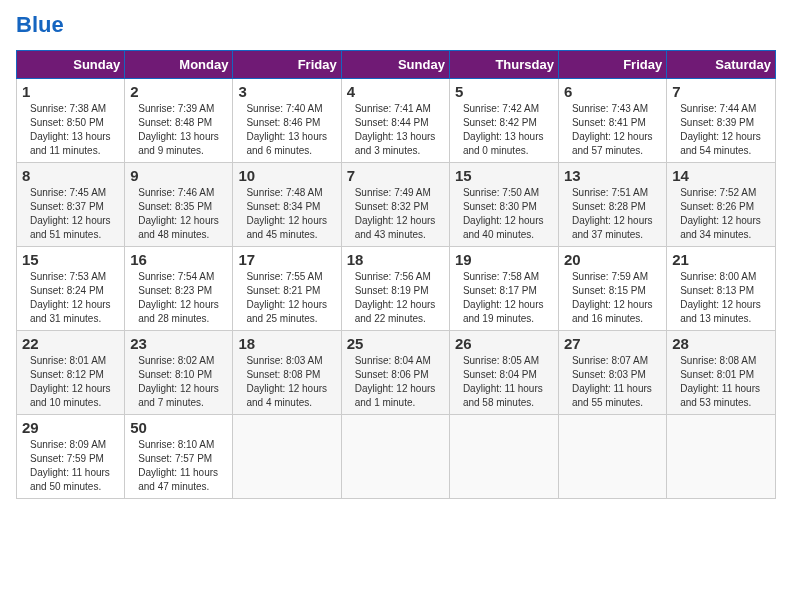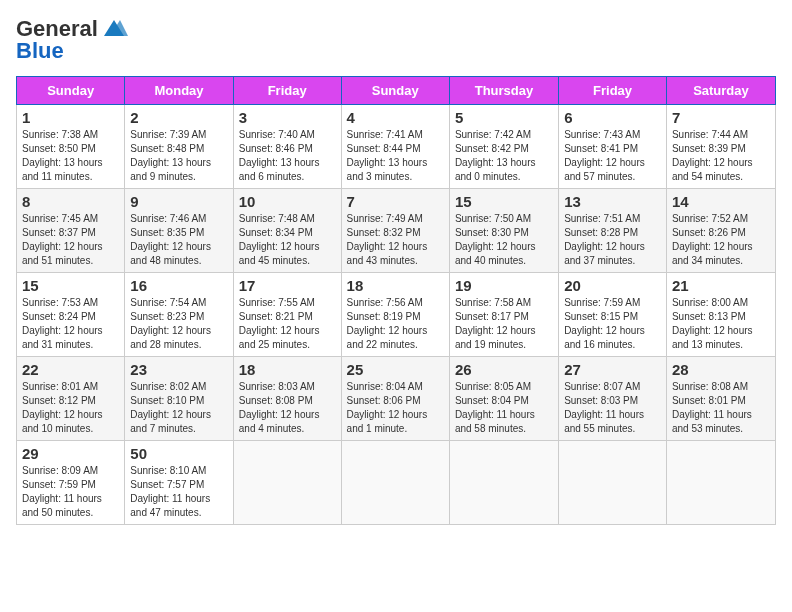--- a/index.html
+++ b/index.html
@@ -38,24 +38,24 @@
       font-size: 16px;
       font-weight: normal;
       color: #555;
     }
     table {
       width: 100%;
       border-collapse: collapse;
       font-size: 11px;
     }
     thead tr th {
-      background: #d946ef;
+      background: #701a75;
       color: #fff;
       padding: 6px 4px;
-      text-align: center;
+      text-align: right;
       font-size: 13px;
       font-weight: bold;
       border: 1px solid #1565c0;
     }
     tbody tr td {
       border: 1px solid #ccc;
       padding: 4px 5px;
       vertical-align: top;
       width: 113px;
       min-height: 80px;
@@ -68,37 +68,31 @@
     .day-num {
       font-size: 15px;
       font-weight: bold;
       display: block;
       margin-bottom: 2px;
     }
     .day-info {
       font-size: 10px;
       line-height: 1.4;
       color: #333;
+      margin-left: 8px;
     }
     td.empty {
       background: #f9f9f9;
     }
   </style>
 </head>
 <body>
 
 <div class="header">
   <div class="logo">
-    <div class="logo-icon">
-      <span style="font-size:22px;font-weight:bold;color:#333;">General</span>
-      <svg width="28" height="22" viewBox="0 0 28 22">
-        <polygon points="4,18 14,2 24,18" fill="#1a7abf"></polygon>
-        <polygon points="10,18 20,2 28,18" fill="#1a7abf" opacity="0.7"></polygon>
-      </svg>
-    </div>
     <span style="font-size:22px;font-weight:bold;color:#1565c0;margin-top:-4px;display:block;">Blue</span>
   </div>
   <div class="title-block">
     <h1></h1>
     <h2></h2>
   </div>
 </div>
 
 <table>
   <thead>

